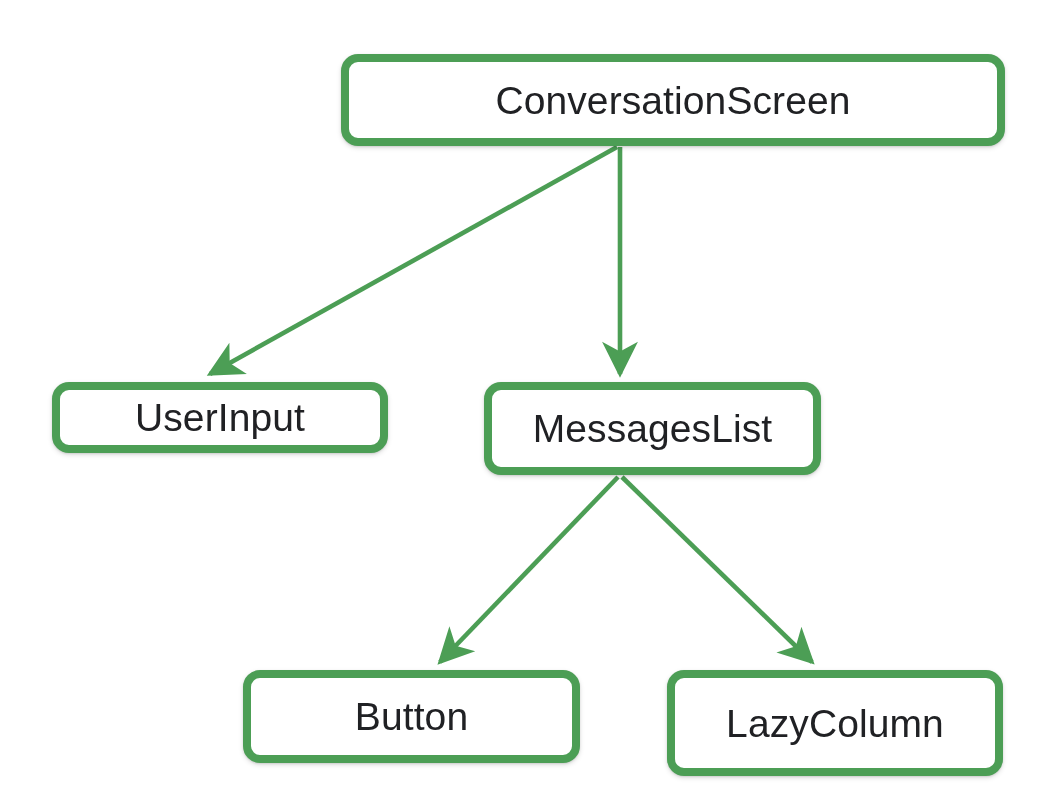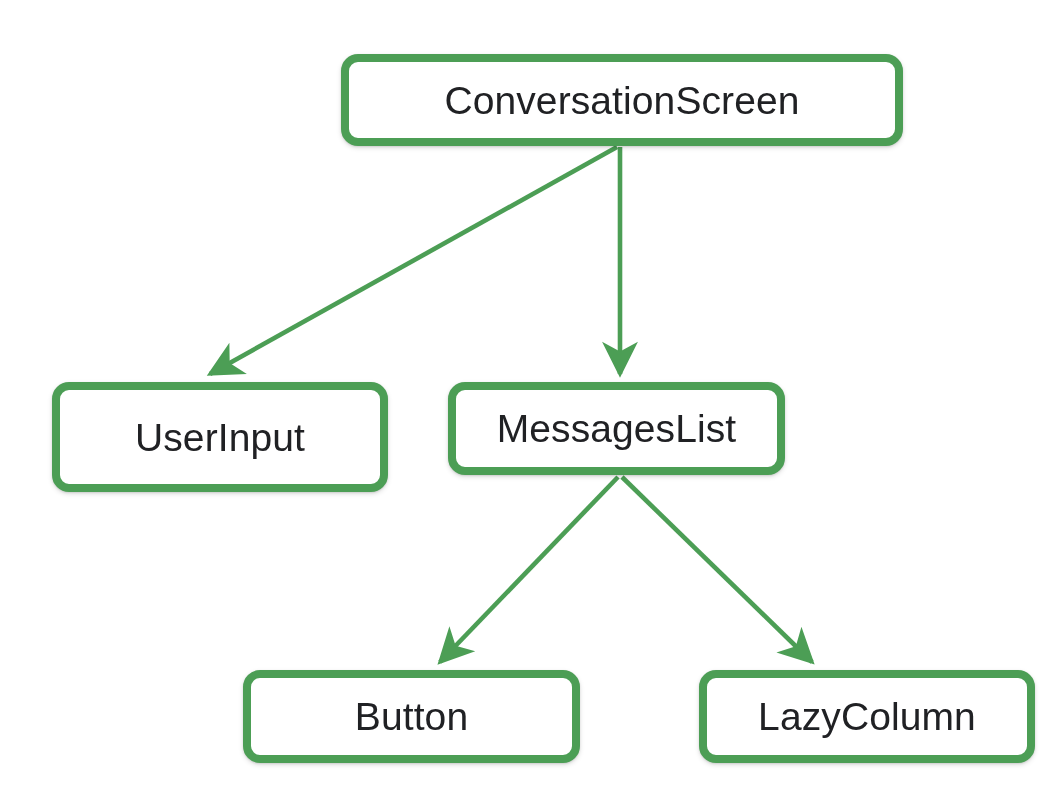--- a/index.html
+++ b/index.html
@@ -41,25 +41,25 @@
   }
   .node-label {
     color: #202124;
     font-family: "Liberation Sans", sans-serif;
     font-size: 39px;
     font-weight: 400;
     line-height: 1;
     letter-spacing: 0.1px;
     white-space: nowrap;
   }
-  #node-conversationscreen { left: 341px; top: 54px;  width: 562px; height: 92px; }
-  #node-userinput         { left: 52px;  top: 382px; width: 336px; height: 110px; }
+  #node-conversationscreen { left: 341px; top: 54px;  width: 664px; height: 92px; }
+  #node-userinput         { left: 52px;  top: 382px; width: 336px; height: 71px; }
   #node-messageslist      { left: 448px; top: 382px; width: 337px; height: 93px; }
   #node-button            { left: 243px; top: 670px; width: 337px; height: 93px; text-align: center; }
-  #node-lazycolumn        { left: 667px; top: 670px; width: 336px; height: 93px; margin-left: 32px; }
+  #node-lazycolumn        { left: 667px; top: 670px; width: 336px; height: 106px; }
 </style>
 </head>
 <body>
 
 <div id="diagram-canvas">
 
   <svg id="edge-layer" viewBox="0 0 1040 802">
     <defs>
       <marker id="arrowhead" markerWidth="9" markerHeight="9" refX="7.4" refY="4.5" orient="auto" markerUnits="strokeWidth">
         <path d="M0.4,0.6 L8.2,4.5 L0.4,8.4 L2.5,4.5 Z" fill="#4C9E55"></path>
@@ -76,21 +76,21 @@
   </svg>
 
   <div class="node" id="node-conversationscreen" style="border-color:#4C9E55;">
     <span class="node-label">ConversationScreen</span>
   </div>
 
   <div class="node" id="node-userinput" style="border-color:#4C9E55;">
     <span class="node-label">UserInput</span>
   </div>
 
-  <div class="node" id="node-messageslist" style="border-color:#4C9E55;">
+  <div class="node" id="node-messageslist" style="border-color:#4C9E55;margin-left:36px;">
     <span class="node-label">MessagesList</span>
   </div>
 
   <div class="node" id="node-button" style="border-color:#4C9E55;">
     <span class="node-label">Button</span>
   </div>
 
   <div class="node" id="node-lazycolumn" style="border-color:#4C9E55;">
     <span class="node-label">LazyColumn</span>
   </div>

